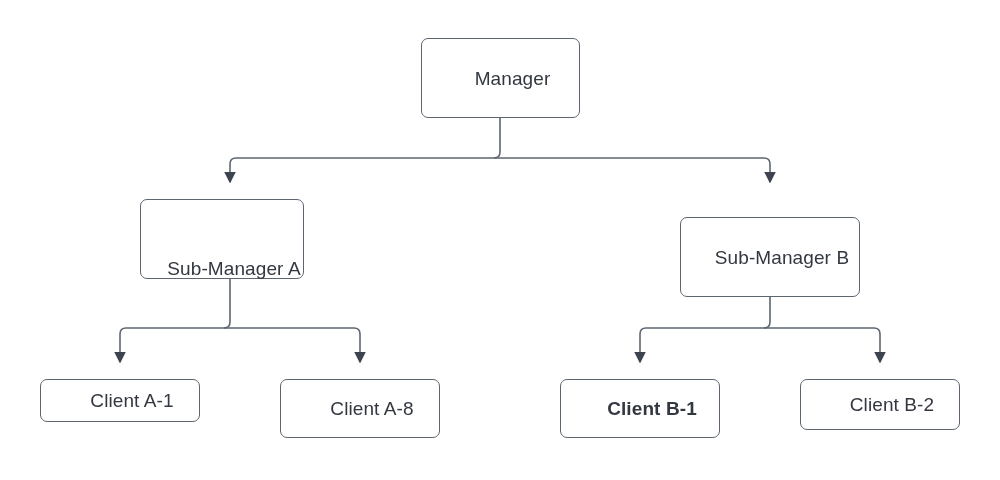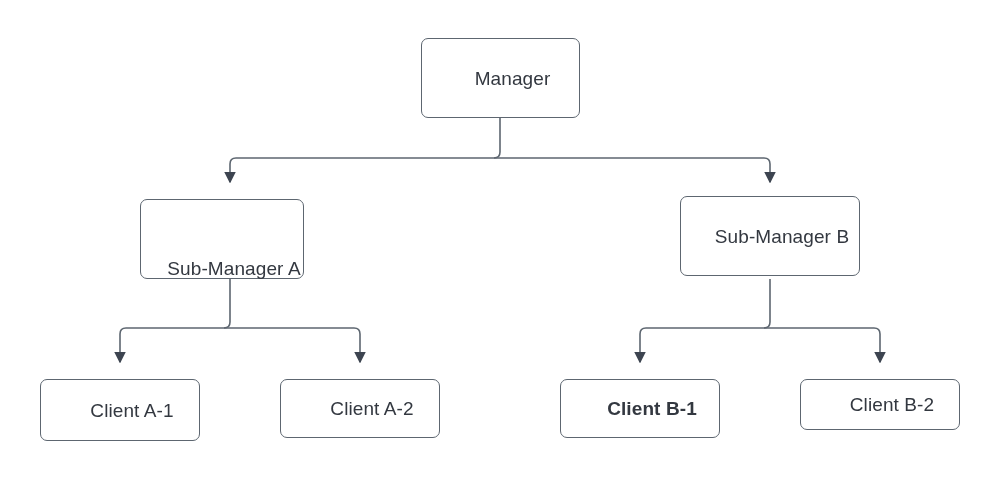--- a/index.html
+++ b/index.html
@@ -40,22 +40,22 @@
   .node-label {
     font-family: "Liberation Sans", sans-serif;
     font-size: 19px;
     line-height: 1;
     color: #333840;
     white-space: nowrap;
     letter-spacing: 0.1px;
   }
   .n-manager      { left: 421px; top: 38px;  width: 159px; height: 80px; }
   .n-submgr-a     { left: 140px; top: 199px; width: 164px; height: 80px; align-items: flex-end; }
-  .n-submgr-b     { left: 680px; top: 196px; width: 180px; height: 80px; }
-  .n-client-a1    { left: 40px;  top: 379px; width: 160px; height: 62px; }
+  .n-submgr-b     { left: 680px; top: 217px; width: 180px; height: 80px; }
+  .n-client-a1    { left: 40px;  top: 379px; width: 160px; height: 43px; }
   .n-client-a2    { left: 280px; top: 379px; width: 160px; height: 59px; }
   .n-client-b1    { left: 560px; top: 379px; width: 160px; height: 59px; font-weight: bold; }
   .n-client-b2    { left: 800px; top: 379px; width: 160px; height: 51px; }
 </style>
 </head>
 <body>
 
 <div id="canvas">
 
   <svg id="edges" viewBox="0 0 1000 480" width="1000" height="480" xmlns="http://www.w3.org/2000/svg">
@@ -88,21 +88,21 @@
 
   <div class="node n-submgr-b">
     <span class="node-label">Sub-Manager B</span>
   </div>
 
   <div class="node n-client-a1">
     <span class="node-label">Client A-1</span>
   </div>
 
   <div class="node n-client-a2">
-    <span class="node-label">Client A-2</span>
+    <span class="node-label">Client A-8</span>
   </div>
 
   <div class="node n-client-b1">
     <span class="node-label">Client B-1</span>
   </div>
 
   <div class="node n-client-b2">
     <span class="node-label">Client B-2</span>
   </div>
 

